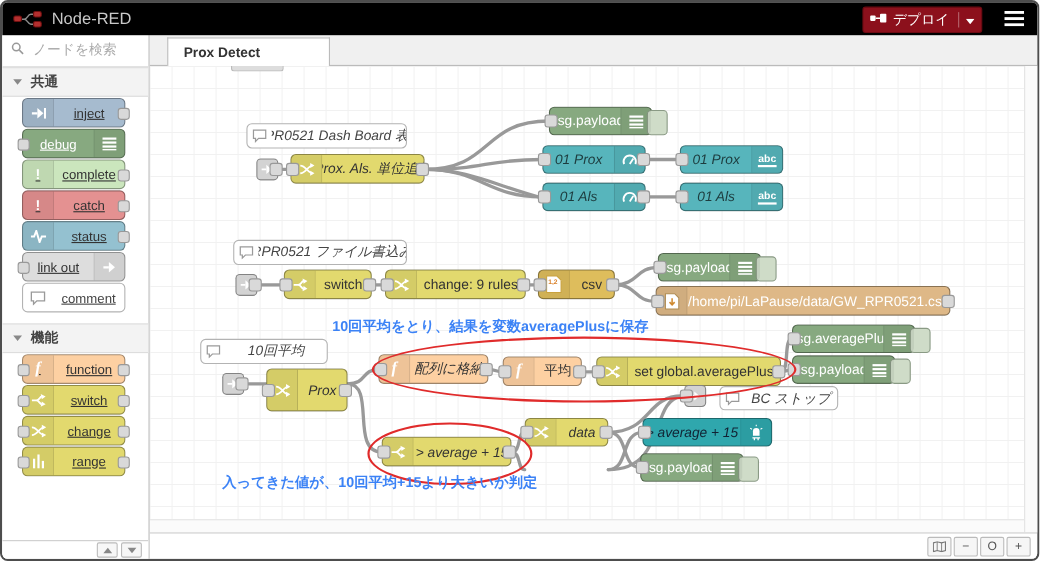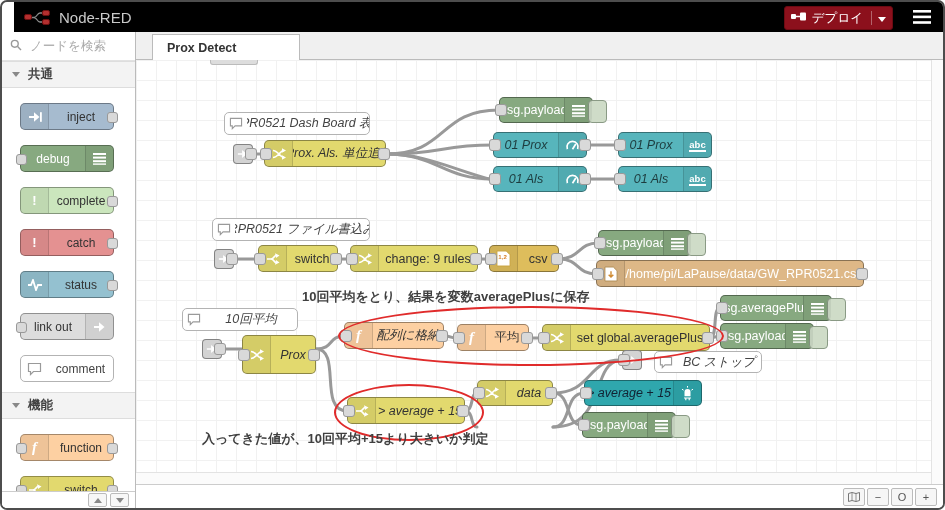--- a/index.html
+++ b/index.html
@@ -1,30 +1,30 @@
 <!DOCTYPE html>
 <html><head>
 <meta charset="utf-8">
 <style>
   html,body{margin:0;padding:0;background:#fff;font-family:"Liberation Sans","DejaVu Sans",sans-serif;}
   .window{position:relative;width:945px;height:510px;border:2px solid #4d4d4d;border-radius:7px;box-sizing:border-box;overflow:hidden;background:#fff;}
   
-  .hdr{position:absolute;left:12px;top:0;right:0;height:30px;background:#000;display:flex;align-items:center;z-index:20;}
+  .hdr{position:absolute;left:0;top:0;right:0;height:30px;background:#000;display:flex;align-items:center;z-index:20;}
   .hdr .title{color:#c9c9c9;font-size:15px;margin-left:8px;}
   .logo{margin-left:10px;display:flex;align-items:center;}
   .deploy{position:absolute;right:50px;top:4px;height:22px;background:#8C101C;border:1px solid #6d0a12;border-radius:3px;display:flex;align-items:center;color:#fff;font-size:12.5px;padding:0 6px;gap:6px;cursor:pointer;}
   .deploy .sep{width:1px;height:14px;background:rgba(255,255,255,.35);margin-left:2px;}
   .burger{position:absolute;right:12px;top:8px;cursor:pointer;}
   
   .sidebar{position:absolute;left:0;top:30px;width:134px;bottom:0;background:#fff;border-right:1px solid #bbb;box-sizing:border-box;z-index:10;overflow:hidden;}
   .search{height:28px;border-bottom:1px solid #e2e2e2;display:flex;align-items:center;padding:0 8px;gap:6px;}
-  .search input{border:0;outline:0;width:90px;font-size:12.5px;color:#701a75;font-family:Liberation Sans, sans-serif;background:transparent;}
+  .search input{border:0;outline:0;width:90px;font-size:12.5px;color:#701a75;font-family:Liberation Mono, monospace;background:transparent;}
   .search input::placeholder{color:#aaa;}
   .pcat{height:25px;display:flex;align-items:center;gap:8px;padding:0 10px;background:#f3f3f3;border-top:1px solid #ddd;border-bottom:1px solid #ddd;font-size:12.5px;font-weight:bold;color:#444;}
-  .pnode{position:relative;width:92px;height:25px;margin:15px auto 0 18px;border:1px solid rgba(0,0,0,.35);border-radius:5px;display:flex;align-items:stretch;font-size:12px;color:#333;cursor:grab;background:#eee;}
+  .pnode{position:relative;width:92px;height:25px;margin:1px auto 0 18px;border:1px solid rgba(0,0,0,.35);border-radius:5px;display:flex;align-items:stretch;font-size:12px;color:#333;cursor:grab;background:#eee;text-decoration:underline;}
   .plbl{flex:1;display:flex;align-items:center;justify-content:center;white-space:nowrap;}
   .pport{position:absolute;width:9px;height:9px;background:#d9d9d9;border:1px solid #999;border-radius:3px;top:50%;margin-top:-5px;}
   .pport.r{right:-5px;} .pport.l{left:-5px;}
   .sfoot{position:absolute;left:0;bottom:0;width:133px;height:17px;background:#fff;border-top:1px solid #ccc;display:flex;justify-content:flex-end;align-items:center;gap:3px;padding-right:6px;box-sizing:border-box;z-index:12;}
   .sbtn{width:17px;height:12px;border:1px solid #bbb;border-radius:2px;background:#f7f7f7;display:flex;align-items:center;justify-content:center;cursor:pointer;}
   
   .tabbar{position:absolute;left:134px;top:30px;right:0;height:28px;background:#f0f0f0;border-bottom:1px solid #bbb;box-sizing:border-box;z-index:9;}
   .tab{position:absolute;left:16px;top:2px;width:148px;height:26px;background:#fff;border:1px solid #bbb;border-bottom:none;display:flex;align-items:center;padding-left:14px;font-size:12.5px;font-weight:bold;color:#333;box-sizing:border-box;cursor:pointer;}
   .tbtn{position:absolute;top:3px;width:26px;height:23px;background:#fff;border:1px solid #ccc;display:flex;align-items:center;justify-content:center;color:#666;font-size:15px;cursor:pointer;box-sizing:border-box;}
   
@@ -48,21 +48,21 @@
   .c-comment{background:#fff;border-color:#b3b3b3;color:#444;}
   .c-inject{background:#a6bbcf;} .c-complete{background:#cbe6bd;} .c-catch{background:#e49191;}
   .c-status{background:#94c1d0;} .c-linkp{background:#dddddd;} .c-func{background:#fdd0a2;}
   .linknode{width:20px;height:20px;border-radius:4px;}
   .linknode .nicon{flex:1;background:transparent;border:none;}
   .dtoggle{position:absolute;right:-15px;top:2px;width:17px;height:21px;background:#cfdcc8;border:1px solid #8a9a85;border-radius:4px;z-index:-1;cursor:pointer;}
   .node.z{z-index:2;}
   .abcbadge{color:#fff;font-weight:bold;font-size:9.5px;border-bottom:2px solid #fff;line-height:11px;font-style:normal;}
   .fglyph{font-family:"Liberation Serif","DejaVu Serif",serif;font-style:italic;font-weight:bold;color:#fff;font-size:15px;line-height:1;}
   .bang{color:#fff;font-weight:bold;font-size:13px;line-height:1;}
-  .annot{position:absolute;color:#404040;font-size:13px;font-weight:bold;z-index:5;white-space:nowrap;}
+  .annot{position:absolute;color:#3b82f6;font-size:13px;font-weight:bold;z-index:5;white-space:nowrap;}
   .rell{position:absolute;border:2px solid #e02b2b;border-radius:50%;z-index:5;pointer-events:none;}
   .partial{position:absolute;left:208px;top:58px;width:46px;height:4px;background:#ddd;border:1px solid #bbb;border-top:none;border-radius:0 0 3px 3px;z-index:2;}
   
   .hscroll{position:absolute;left:134px;top:470px;width:795px;height:16px;background:#fbfbfb;border-top:1px solid #e3e3e3;z-index:6;}
   .vscroll{position:absolute;left:929px;top:58px;width:14px;bottom:24px;background:#fbfbfb;border-left:1px solid #e3e3e3;z-index:6;}
   .cfoot{position:absolute;left:134px;bottom:0;right:0;height:24px;background:#fff;border-top:1px solid #ccc;display:flex;align-items:center;justify-content:flex-end;gap:2px;padding-right:6px;box-sizing:border-box;z-index:7;}
   .zbtn{width:20px;height:16px;border:1px solid #bbb;border-radius:2px;background:#f6f6f6;color:#555;font-size:11px;display:flex;align-items:center;justify-content:center;cursor:pointer;}
   .tri-up{width:0;height:0;border-left:4px solid transparent;border-right:4px solid transparent;border-bottom:5px solid #888;}
   .tri-down{width:0;height:0;border-left:4px solid transparent;border-right:4px solid transparent;border-top:5px solid #888;}
   .sarr{position:absolute;z-index:8;}

